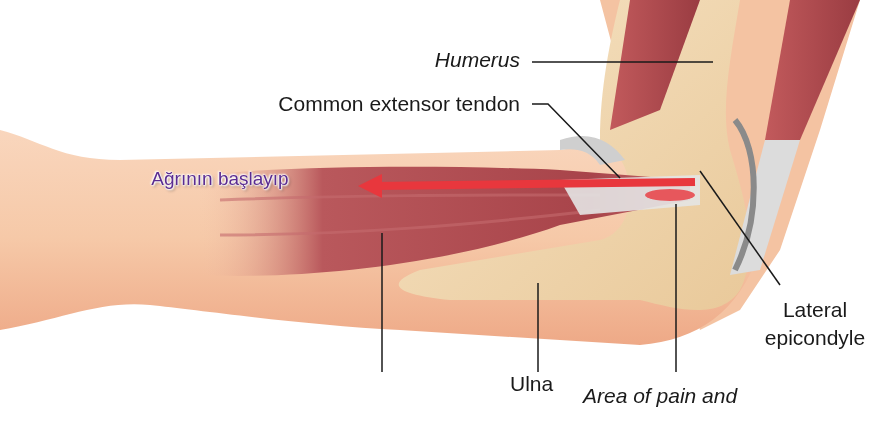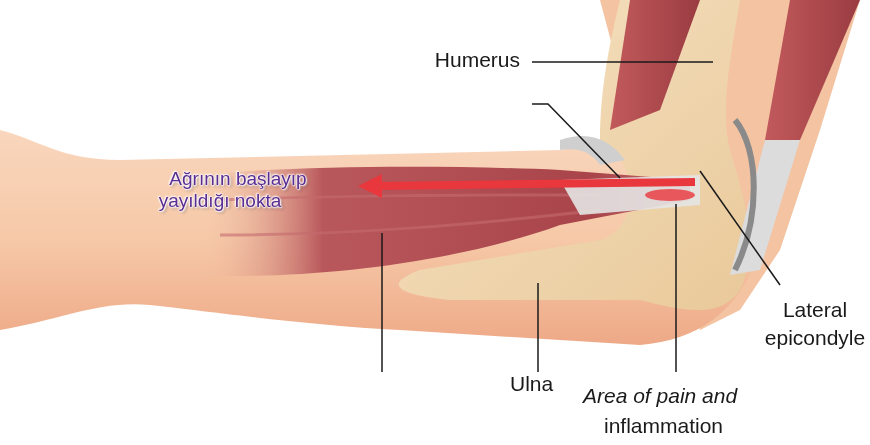--- a/index.html
+++ b/index.html
@@ -63,22 +63,21 @@
     <polygon points="358,186 382,174 382,198" fill="#e8373d"></polygon>
 
     <line x1="532" y1="62" x2="713" y2="62" stroke="#1a1a1a" stroke-width="1.5"></line>
     <polyline points="532,104 548,104 620,178" stroke="#1a1a1a" stroke-width="1.5" fill="none"></polyline>
     <line x1="700" y1="171" x2="780" y2="285" stroke="#1a1a1a" stroke-width="1.5"></line>
     <line x1="382" y1="233" x2="382" y2="372" stroke="#1a1a1a" stroke-width="1.5"></line>
     <line x1="538" y1="283" x2="538" y2="372" stroke="#1a1a1a" stroke-width="1.5"></line>
     <line x1="676" y1="204" x2="676" y2="372" stroke="#1a1a1a" stroke-width="1.5"></line>
   </svg>
 
-  <div class="lbl right" style="left:380px;top:48px;width:140px;">Humerus</div>
+  <div class="lbl right" style="left:380px;top:48px;width:140px;font-style:italic;">Humerus</div>
+  <div class="lbl right" style="left:200px;top:92px;width:320px;">Common extensor tendon</div>
   <div class="lbl center" style="left:755px;top:298px;width:120px;">Lateral</div>
   <div class="lbl center" style="left:755px;top:326px;width:120px;">epicondyle</div>
   <div class="lbl" style="left:510px;top:372px;">Ulna</div>
   <div class="lbl" style="left:583px;top:384px;font-style:italic;">Area of pain and</div>
-  <div class="lbl" style="left:604px;top:414px;">inflammation</div>
 
-  <div class="tr" style="left:138px;top:168px;width:200px;">Ağrının başlayıp</div>
-  <div class="tr" style="left:120px;top:190px;width:200px;">yayıldığı nokta</div>
+  <div class="tr" style="left:120px;top:168px;width:200px;">Ağrının başlayıp</div>
 </div>
 
 </body></html>

